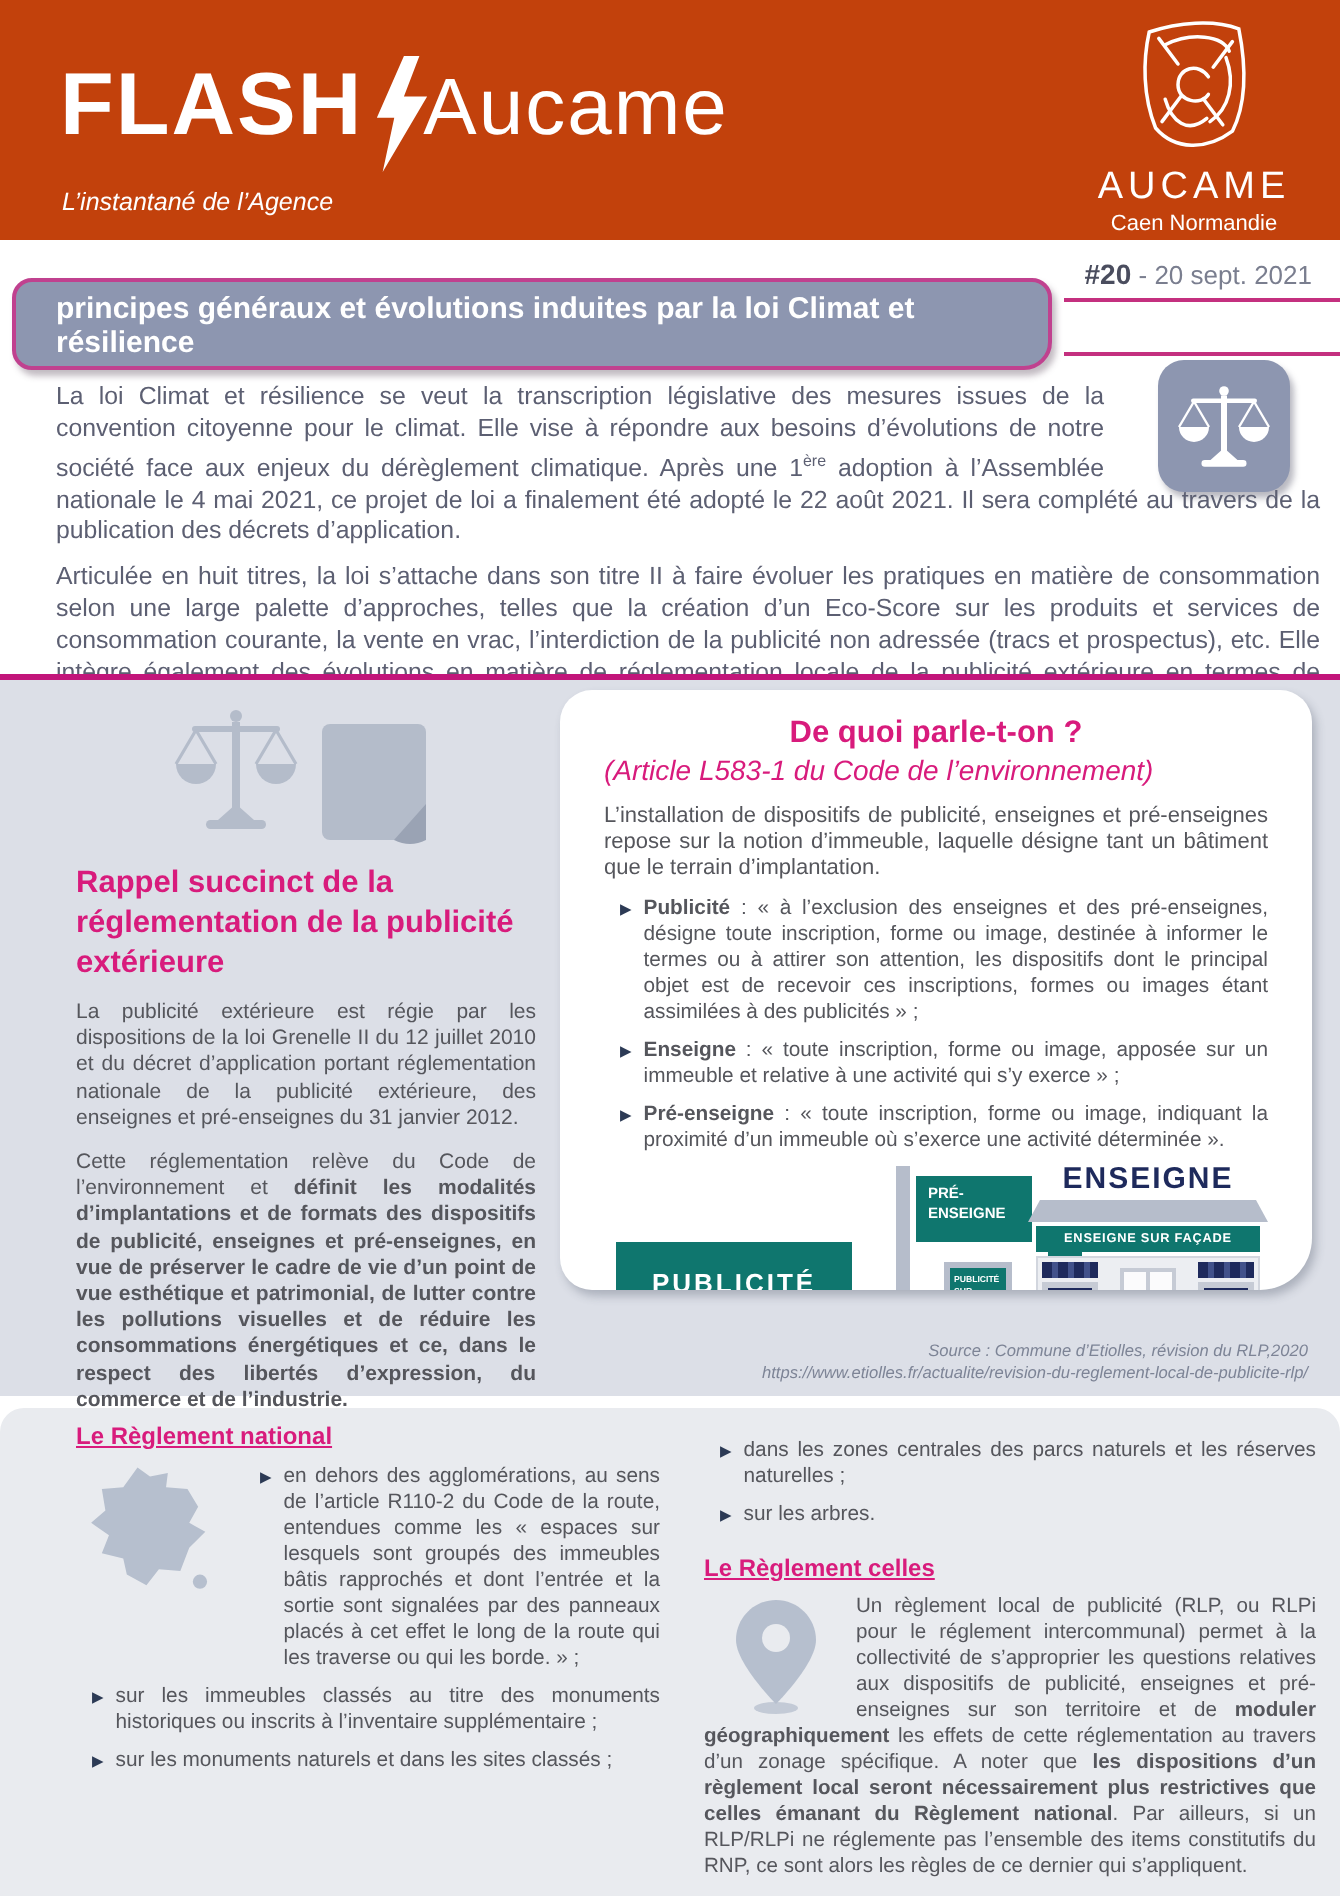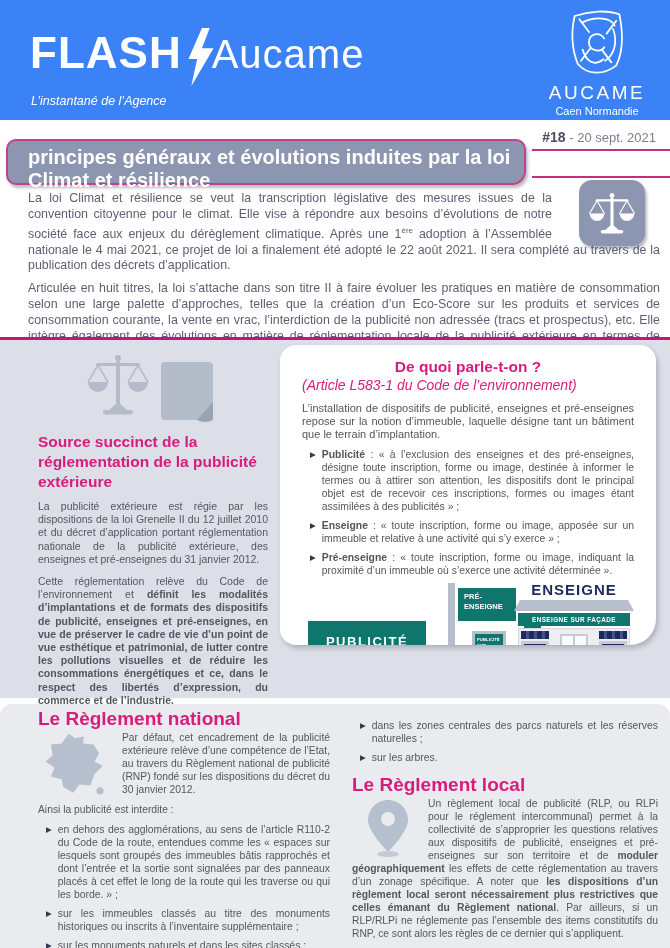--- a/index.html
+++ b/index.html
@@ -1,39 +1,39 @@
 <!DOCTYPE html>
 <html><head>
 <meta charset="utf-8">
 <style>
   html,body{margin:0;padding:0;background:#fff;}
   body{width:670px;height:948px;position:relative;overflow:hidden;
        font-family:"Liberation Sans", sans-serif;-webkit-font-smoothing:antialiased;}
   
-  .header{position:absolute;left:0;top:0;width:670px;height:120px;background:#3b82f6;}
+  .header{position:absolute;left:0;top:0;width:670px;height:120px;background:#c2410c;}
   .brand{position:absolute;left:30px;top:28px;display:flex;align-items:baseline;color:#fff;}
   .brand .flash{font-size:44px;font-weight:800;letter-spacing:1px;}
   .brand .bolt{width:34px;height:58px;margin:0 -6px 0 2px;align-self:flex-start;}
   .brand .aucame{font-size:40px;font-weight:400;letter-spacing:1px;}
   .tagline{position:absolute;left:31px;top:94px;color:#fff;font-style:italic;font-size:12.5px;}
   .logo{position:absolute;right:18px;top:8px;width:110px;text-align:center;color:#fff;}
   .logo svg{width:72px;height:72px;}
   .logo-name{font-size:19px;letter-spacing:2.5px;margin-top:-2px;}
   .logo-sub{font-size:11px;margin-top:1px;}
   
   .issue-row{position:absolute;right:14px;top:129px;font-size:13px;color:#7a7e8f;}
   .issue-no{font-weight:bold;color:#4a4d5e;font-size:14px;}
   .rule{position:absolute;height:2px;background:#c4307f;}
   .rule1{left:532px;right:0;top:149px;}
   .rule2{left:532px;right:0;top:176px;}
   .title-box{position:absolute;left:6px;top:139px;width:520px;height:46px;background:#8d96b0;
              border:2px solid #c0418f;border-radius:10px 10px 14px 10px;box-sizing:border-box;
              padding:4px 10px 0 20px;box-shadow:2px 3px 3px rgba(80,60,80,.35);color:#fff;}
   .title-box .t1{font-size:16.5px;font-weight:bold;letter-spacing:.2px;}
-  .title-box .t2{font-size:20px;font-weight:bold;margin-top:1px;}
+  .title-box .t2{font-size:15px;font-weight:bold;margin-top:1px;}
   .scales-badge{position:absolute;right:25px;top:180px;width:66px;height:66px;background:#8d96b0;
                 border-radius:13px;box-shadow:2px 3px 3px rgba(80,80,100,.4);
                 display:flex;align-items:center;justify-content:center;}
   .scales-badge svg{width:48px;height:45px;}
   
   .intro{position:absolute;left:28px;top:191px;width:632px;font-size:12.4px;line-height:15.8px;
          color:#5c5f72;text-align:justify;}
   .intro p{margin:0;}
   .intro .p2{margin-top:7px;}
   .intro sup{font-size:8px;}
@@ -90,21 +90,21 @@
         border:2px solid #c6cbd5;}
   .door-sign{position:absolute;left:50%;margin-left:14px;top:16px;width:8px;height:11px;}
   .source{position:absolute;right:16px;top:330px;text-align:right;font-style:italic;
           font-size:8.3px;line-height:10.5px;color:#7d8496;}
   
   .bottom{position:absolute;left:0;top:704px;width:670px;height:244px;background:#e9ebef;
           border-radius:12px 12px 0 0;}
   .bcol{position:absolute;top:8px;font-size:10.3px;line-height:13px;color:#55565c;text-align:justify;}
   .bcol-left{left:38px;width:292px;}
   .bcol-right{left:352px;width:306px;}
-  .bcol h2{margin:0 0 6px;color:#d81b7c;font-size:19px;font-weight:bold;text-align:left;}
+  .bcol h2{margin:0 0 6px;color:#d81b7c;font-size:12px;font-weight:bold;text-align:left;text-decoration:underline;}
   .bcol p{margin:0 0 7px;}
   .bcol .lead{clear:both;margin:2px 0 6px;}
   .fr-map{float:left;width:74px;height:66px;margin:1px 10px 2px 0;}
   .pin{float:left;width:56px;height:60px;margin:1px 12px 0 8px;}
   .bcol-right h2{margin-top:14px;}
 </style>
 </head>
 <body>
 
 <div class="header">
@@ -124,21 +124,21 @@
       <path d="M48,64 C36,74 26,66 22,52"></path>
       <path d="M49,38 C43,29 30,32 30,43 C30,54 45,56 49,49"></path>
       <path d="M18,14 L30,30 M64,16 L52,32 M58,68 L46,52 M20,66 L32,50"></path>
     </svg>
     <div class="logo-name">AUCAME</div>
     <div class="logo-sub">Caen Normandie</div>
   </div>
 </div>
 
 <div class="issue-row">
-  <span class="issue-no">#18</span>
+  <span class="issue-no">#20</span>
   <span>-</span>
   <span class="issue-date">20 sept. 2021</span>
 </div>
 <div class="rule rule1"></div>
 <div class="rule rule2"></div>
 <div class="title-box">
   <div class="t2">principes généraux et évolutions induites par la loi Climat et résilience</div>
 </div>
 <div class="scales-badge">
   <svg viewBox="0 0 64 60" fill="#ffffff">
@@ -173,21 +173,21 @@
         <path d="M15,30 a10,10 0 0 0 20,0 Z"></path>
         <path d="M55,30 a10,10 0 0 0 20,0 Z"></path>
       </g>
       <path d="M25,13 L15,30 M25,13 L35,30 M65,13 L55,30 M65,13 L75,30" stroke="#b4bcca" stroke-width="1.6" fill="none"></path>
       <g>
         <rect x="88" y="10" width="52" height="58" rx="4" fill="#b4bcca"></rect>
         <path d="M140,68 L124,68 L140,50 Z" fill="#9aa3b4"></path>
         <path d="M124,68 Q132,72 140,68" fill="#9aa3b4"></path>
       </g>
     </svg>
-    <h2>Source succinct de la réglementation de la publicité extérieure</h2>
+    <h2>Rappel succinct de la réglementation de la publicité extérieure</h2>
     <p>La publicité extérieure est régie par les dispositions de la loi Grenelle II du 12 juillet 2010 et du décret d’application portant réglementation nationale de la publicité extérieure, des enseignes et pré-enseignes du 31 janvier 2012.</p>
     <p><span>Cette réglementation relève du Code de l’environnement et </span><b>définit les modalités d’implantations et de formats des dispositifs de publicité, enseignes et pré-enseignes, en vue de préserver le cadre de vie d’un point de vue esthétique et patrimonial, de lutter contre les pollutions visuelles et de réduire les consommations énergétiques et ce, dans le respect des libertés d’expression, du commerce et de l’industrie.</b></p>
   </div>
 
   <div class="panel">
     <h3>De quoi parle-t-on ?</h3>
     <div class="sub">(Article L583-1 du Code de l’environnement)</div>
     <p class="pintro">L’installation de dispositifs de publicité, enseignes et pré-enseignes repose sur la notion d’immeuble, laquelle désigne tant un bâtiment que le terrain d’implantation.</p>
     <ul>
       <li>
@@ -225,32 +225,34 @@
           <div class="awn awnR"></div>
           <div class="win winL"></div>
           <div class="win winR"></div>
           <div class="door"></div>
           <div class="door-sign navy"></div>
         </div>
       </div>
     </div>
   </div>
 
+  <div class="source">
+    <div>Source : Commune d’Etiolles, révision du RLP,2020</div>
+    <div>https://www.etiolles.fr/actualite/revision-du-reglement-local-de-publicite-rlp/</div>
+  </div>
 </div>
 
 <div class="bottom">
 
   <div class="bcol bcol-left">
     <h2>Le Règlement national</h2>
     <svg class="fr-map" viewBox="0 0 70 74">
       <path fill="#b6bfce" d="M28,2 L35,7 L45,5 L44,13 L56,14 L62,24 L57,33 L66,38 L57,47 L52,60 L40,59 L33,68 L22,62 L20,53 L8,50 L12,40 L2,33 L10,26 L8,14 L20,13 Z"></path>
       <circle cx="63" cy="66" r="4" fill="#b6bfce"></circle>
     </svg>
-    <p>Par défaut, cet encadrement de la publicité extérieure relève d’une compétence de l’Etat, au travers du Règlement national de publicité (RNP) fondé sur les dispositions du décret du 30 janvier 2012.</p>
-    <p class="lead">Ainsi la publicité est interdite :</p>
     <ul>
       <li>
         <span class="marker">▶</span>
         <span>en dehors des agglomérations, au sens de l’article R110-2 du Code de la route, entendues comme les « espaces sur lesquels sont groupés des immeubles bâtis rapprochés et dont l’entrée et la sortie sont signalées par des panneaux placés à cet effet le long de la route qui les traverse ou qui les borde. » ;</span>
       </li>
       <li>
         <span class="marker">▶</span>
         <span>sur les immeubles classés au titre des monuments historiques ou inscrits à l’inventaire supplémentaire ;</span>
       </li>
       <li>
@@ -264,21 +266,21 @@
     <ul>
       <li>
         <span class="marker">▶</span>
         <span>dans les zones centrales des parcs naturels et les réserves naturelles ;</span>
       </li>
       <li>
         <span class="marker">▶</span>
         <span>sur les arbres.</span>
       </li>
     </ul>
-    <h2>Le Règlement local</h2>
+    <h2>Le Règlement celles</h2>
     <svg class="pin" viewBox="0 0 44 60">
       <ellipse cx="22" cy="56" rx="11" ry="3" fill="#c3cad6"></ellipse>
       <path d="M22,2 C33,2 42,11 42,22 C42,34 22,54 22,54 C22,54 2,34 2,22 C2,11 11,2 22,2 Z" fill="#b6bfce"></path>
       <circle cx="22" cy="21" r="7" fill="#e9ebef"></circle>
     </svg>
     <p><span>Un règlement local de publicité (RLP, ou RLPi pour le réglement intercommunal) permet à la collectivité de s’approprier les questions relatives aux dispositifs de publicité, enseignes et pré-enseignes sur son territoire et de </span><b>moduler géographiquement</b><span> les effets de cette réglementation au travers d’un zonage spécifique. A noter que </span><b>les dispositions d’un règlement local seront nécessairement plus restrictives que celles émanant du Règlement national</b><span>. Par ailleurs, si un RLP/RLPi ne réglemente pas l’ensemble des items constitutifs du RNP, ce sont alors les règles de ce dernier qui s’appliquent.</span></p>
   </div>
 </div>
 
 </body></html>

